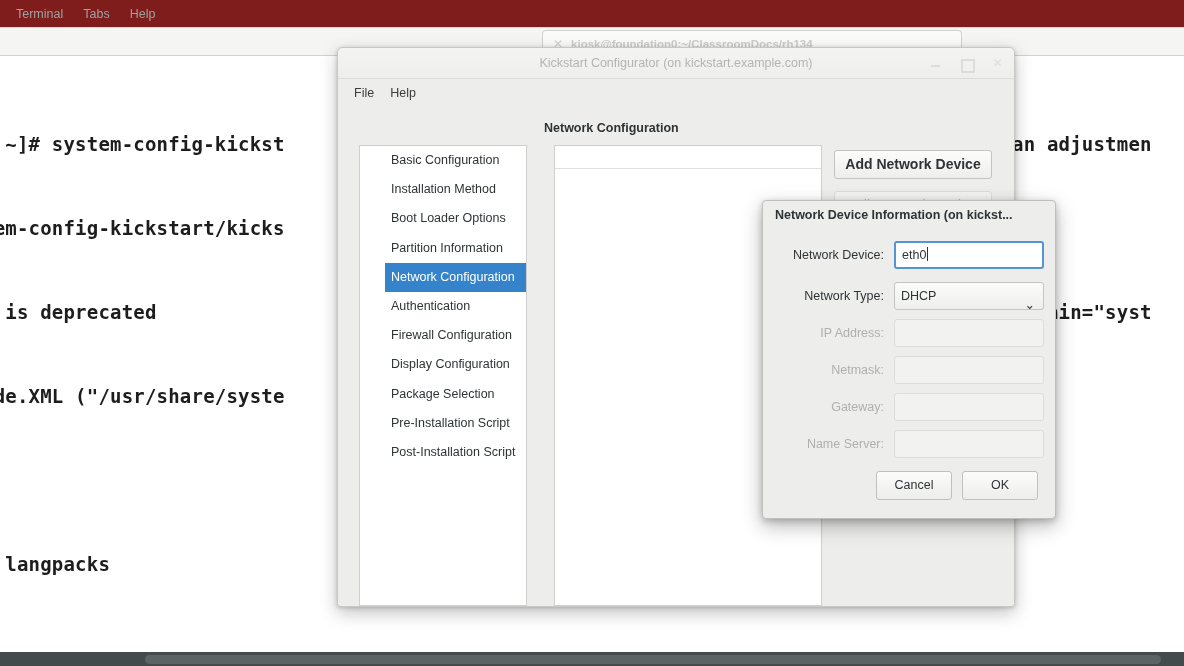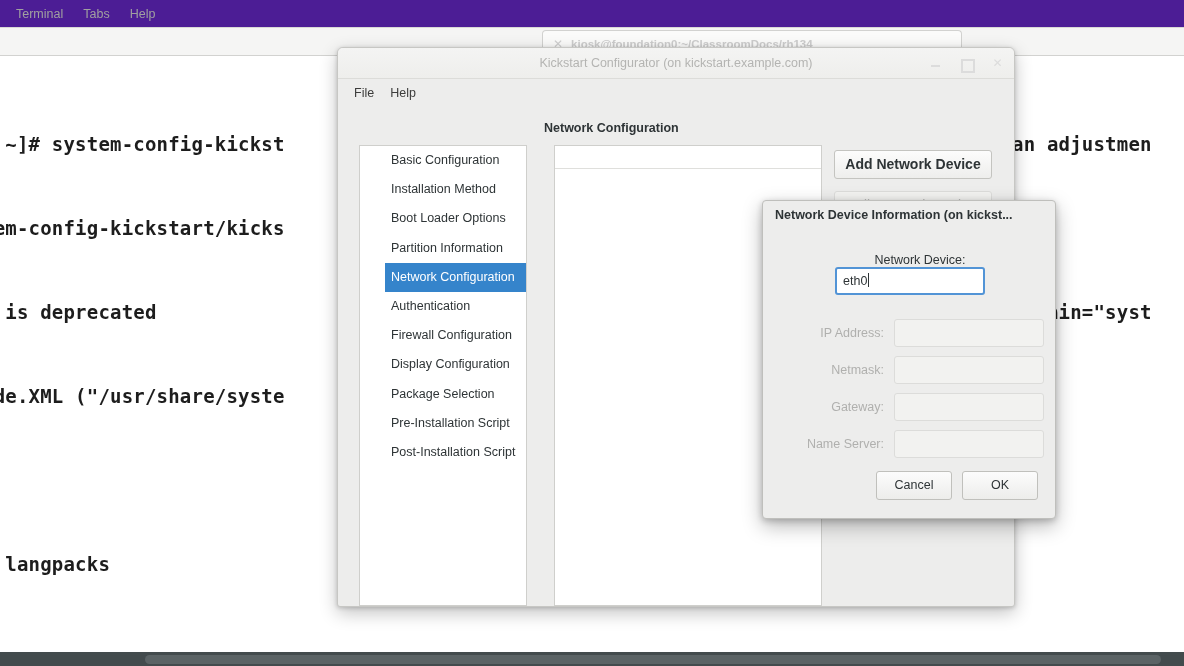--- a/index.html
+++ b/index.html
@@ -22,21 +22,21 @@
   #terminal-window {
     position: absolute;
     left: 0; top: 0;
     width: 1184px; height: 652px;
     background: #ffffff;
   }
   #terminal-menubar {
     position: absolute;
     left: 0; top: 0;
     width: 1184px; height: 28px;
-    background: #4c1d95;
+    background: #7f1d1d;
     border-bottom: 1px solid #d8d8d6;
     display: flex;
     align-items: center;
     padding-left: 6px;
   }
   .tmenu-item {
     font-size: 12.5px;
     color: #a0a0a0;
     padding: 2px 10px;
     white-space: nowrap;
@@ -428,25 +428,29 @@
         <div class="action-btn disabled">Edit Network Device</div>
         <div class="action-btn disabled">Delete Network Device</div>
       </div>
 
     </div>
 
     <div id="device-dialog">
 
       <div id="dialog-title">Network Device Information (on kickst...</div>
 
-      <div class="form-row" style="top:52px;flex-direction:column;">
+      <div class="form-row" style="top:40px;">
         <span class="form-label">Network Device:</span>
         <span class="text-input focused"><span>eth0</span><span id="cursor"></span></span>
       </div>
 
+      <div class="form-row" style="top:81px;">
+        <span class="form-label">Network Type:</span>
+        <span class="combo"><span>DHCP</span><span class="chev">⌄</span></span>
+      </div>
 
       <div class="form-row" style="top:118px;">
         <span class="form-label disabled">IP Address:</span>
         <span class="text-input disabled"></span>
       </div>
 
       <div class="form-row" style="top:155px;align-items:center;">
         <span class="form-label disabled">Netmask:</span>
         <span class="text-input disabled"></span>
       </div>

